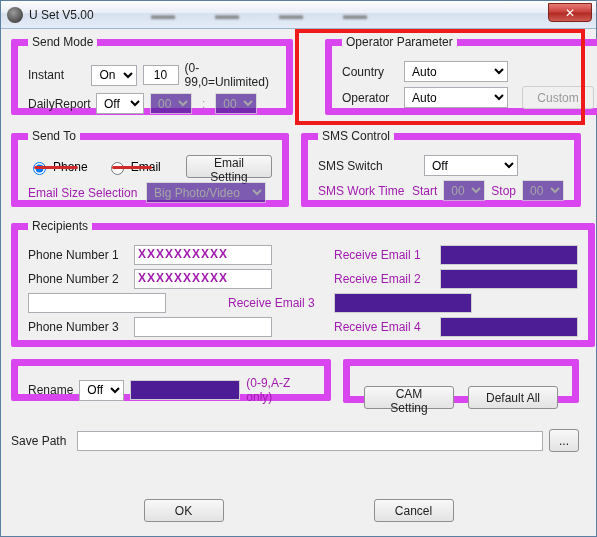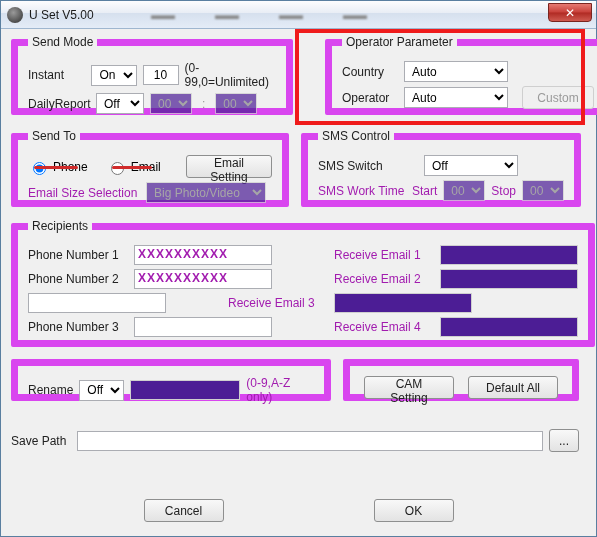--- a/index.html
+++ b/index.html
@@ -241,32 +241,32 @@
 
     <fieldset style="left:10px; top:330px; width:320px; height:42px; padding-top:10px;">
       <div class="row" style="margin:0">
         <span class="lbl">Rename</span>
         <select style="width:48px"><option>Off</option></select>
         <input type="text" style="width: 110px;" disabled="" value="">
         <span class="lbl disabled">(0-9,A-Z only)</span>
       </div>
     </fieldset>
 
-    <fieldset style="left:342px; top:330px; width:236px; height:42px; padding-top:10px;">
+    <fieldset style="left:342px; top:330px; width:236px; height:42px; padding-top:20px;">
       <div class="row" style="margin:0; justify-content:space-around;">
         <button class="btn" style="width:90px">CAM Setting</button>
         <button class="btn" style="width:90px">Default All</button>
       </div>
     </fieldset>
 
     <div style="position:absolute; left:10px; top:396px; width:568px;" class="row">
       <span class="lbl" style="width:60px">Save Path</span>
       <input type="text" style="flex: 1 1 0%;" value="">
       <button class="btn" style="width:30px;padding:0">...</button>
     </div>
 
     <div class="footer-btns">
+      <button class="btn">OK</button>
       <button class="btn">Cancel</button>
-      <button class="btn">OK</button>
     </div>
 
   </div>
 </div>
 
 </body></html>

